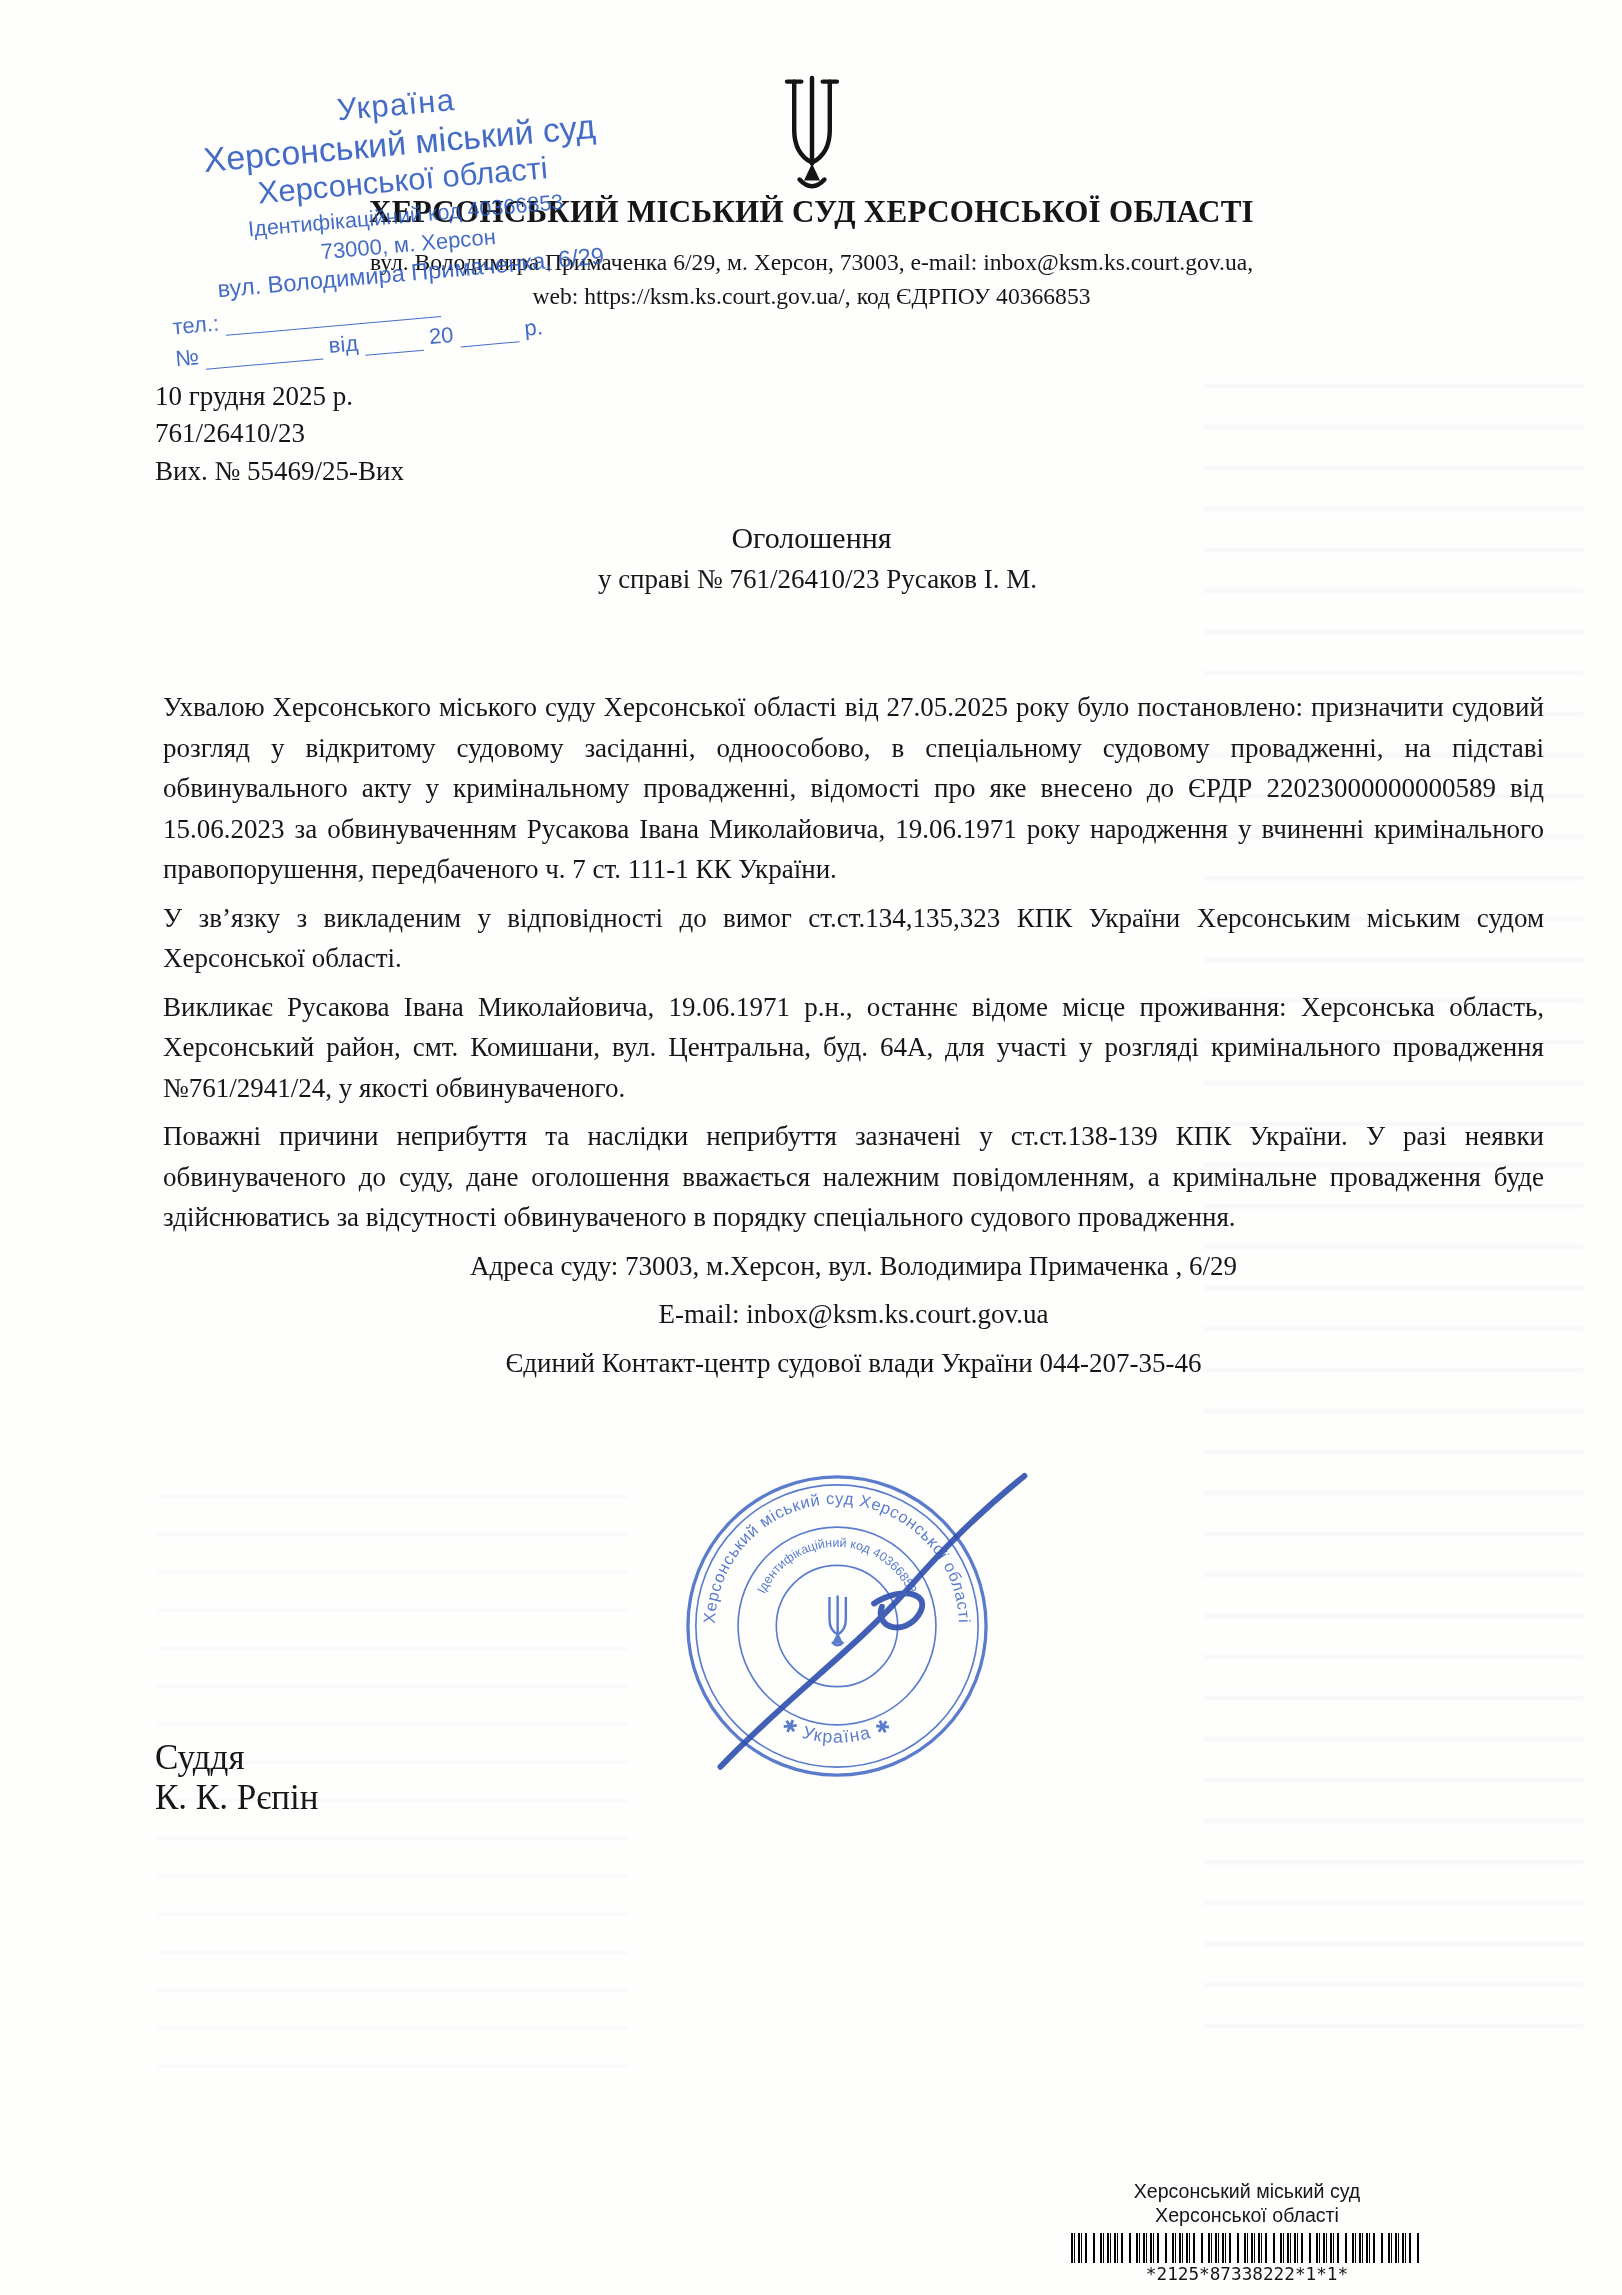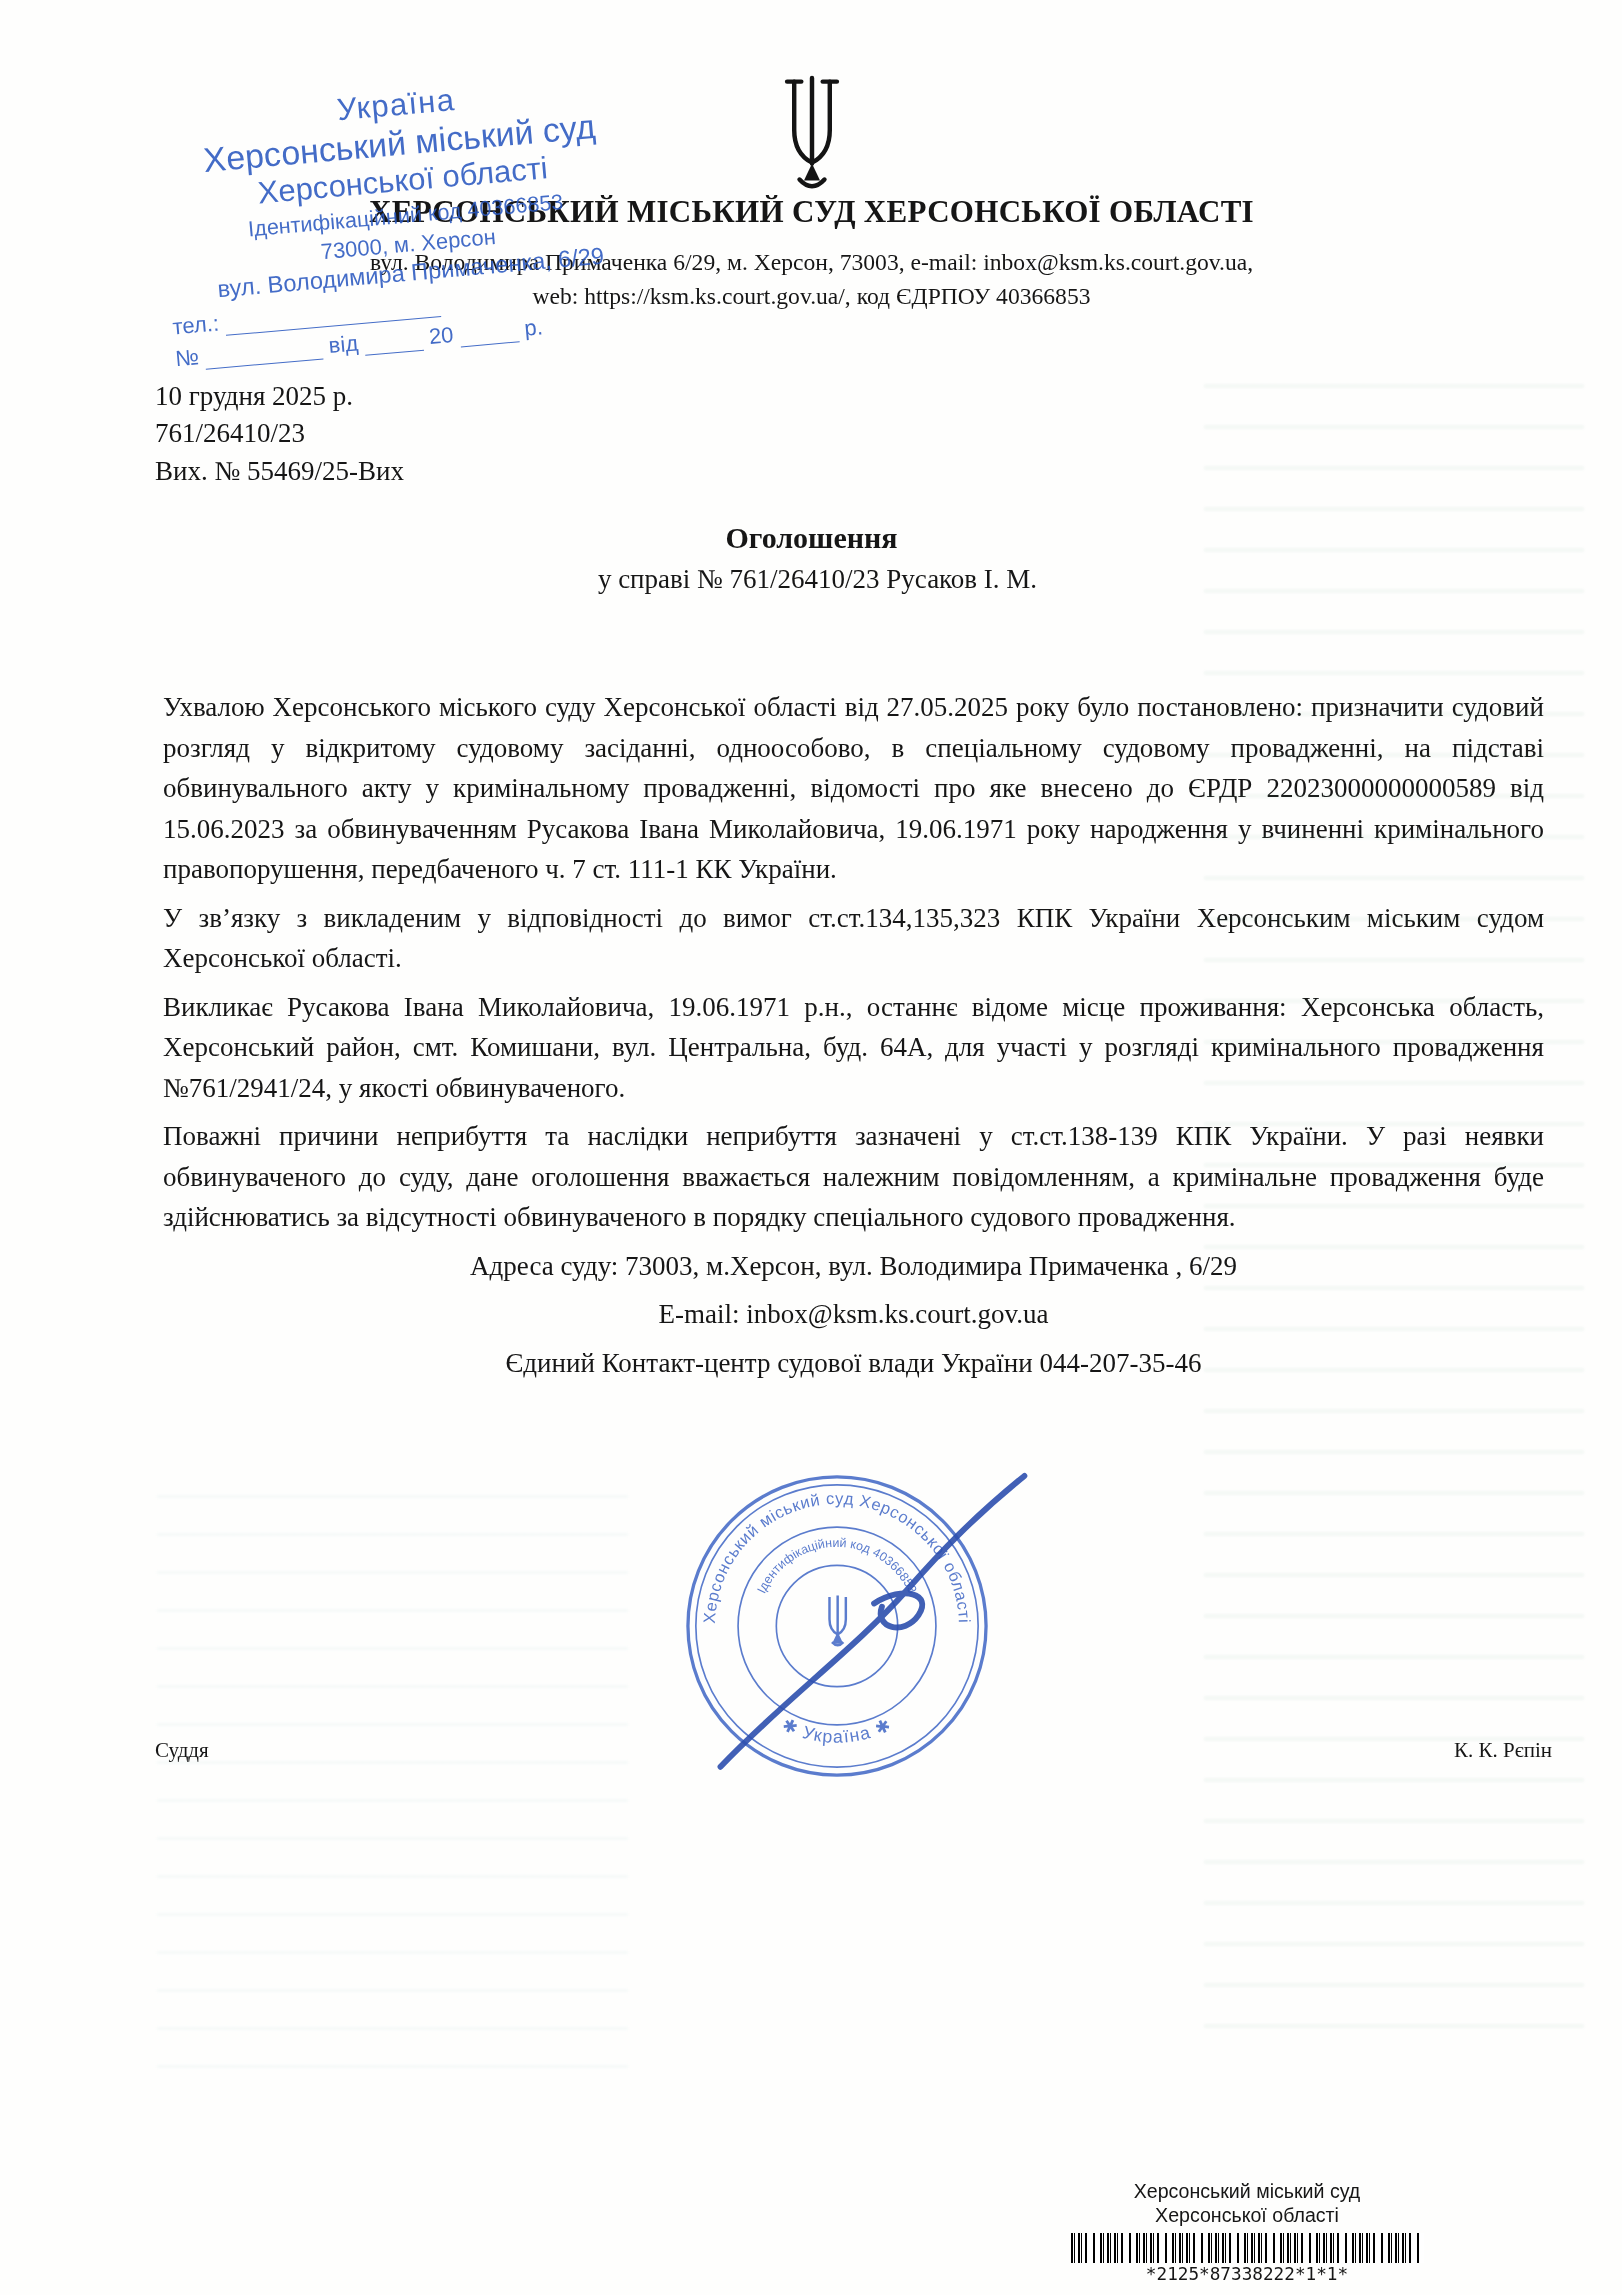--- a/index.html
+++ b/index.html
@@ -40,35 +40,35 @@
   .stamp .s5{font-size:22px;margin-top:2.6px;}
   .stamp .s6{font-size:23.6px;margin-top:2.6px;}
   .stamp .srow{font-size:22px;margin-top:6.5px;text-align:left;padding-left:19.6px;}
   .stamp .fill{display:inline-block;border-bottom:1.3px solid #2b59c0;height:19.6px;vertical-align:bottom;}
   .f-long{width:216px;} .f-mid{width:118px;} .f-short{width:59px;}
 
   
   .ref{position:absolute;left:155px;top:378px;font-size:27px;line-height:1.38;}
 
   
-  .doc-title{position:absolute;left:0;top:521px;width:100%;text-align:center;font-size:30px;font-weight:bold;}
+  .doc-title{position:absolute;left:0;top:521px;width:100%;text-align:center;font-size:30px;font-weight:normal;}
   .doc-subtitle{position:absolute;left:0;top:564px;width:100%;text-align:center;font-size:27px;padding-left:6px;}
 
   
   .body-text{
     position:absolute;left:155px;top:679px;width:1397px;
     font-size:27px;line-height:1.5;text-align:justify;
   }
   .body-text p{margin:8px;}
   .body-text p.contact{text-align:center;}
 
   
   .judge-row{
     position:absolute;left:155px;top:1738px;width:1397px;
-    display:flex;justify-content:space-between;font-size:21px;
+    display:flex;justify-content:flex-start;font-size:35px;flex-direction:column;
   }
 
   
   .seal{position:absolute;left:682px;top:1471px;width:310px;height:310px;opacity:.85;}
   .signature{position:absolute;left:658px;top:1440px;width:406px;height:366px;}
 
   
   .footer{position:absolute;left:1054px;top:2179px;width:386px;text-align:center;font-family:"Liberation Sans", sans-serif;}
   .footer .fl{font-size:19.6px;line-height:1.25;}
   .barcode{

